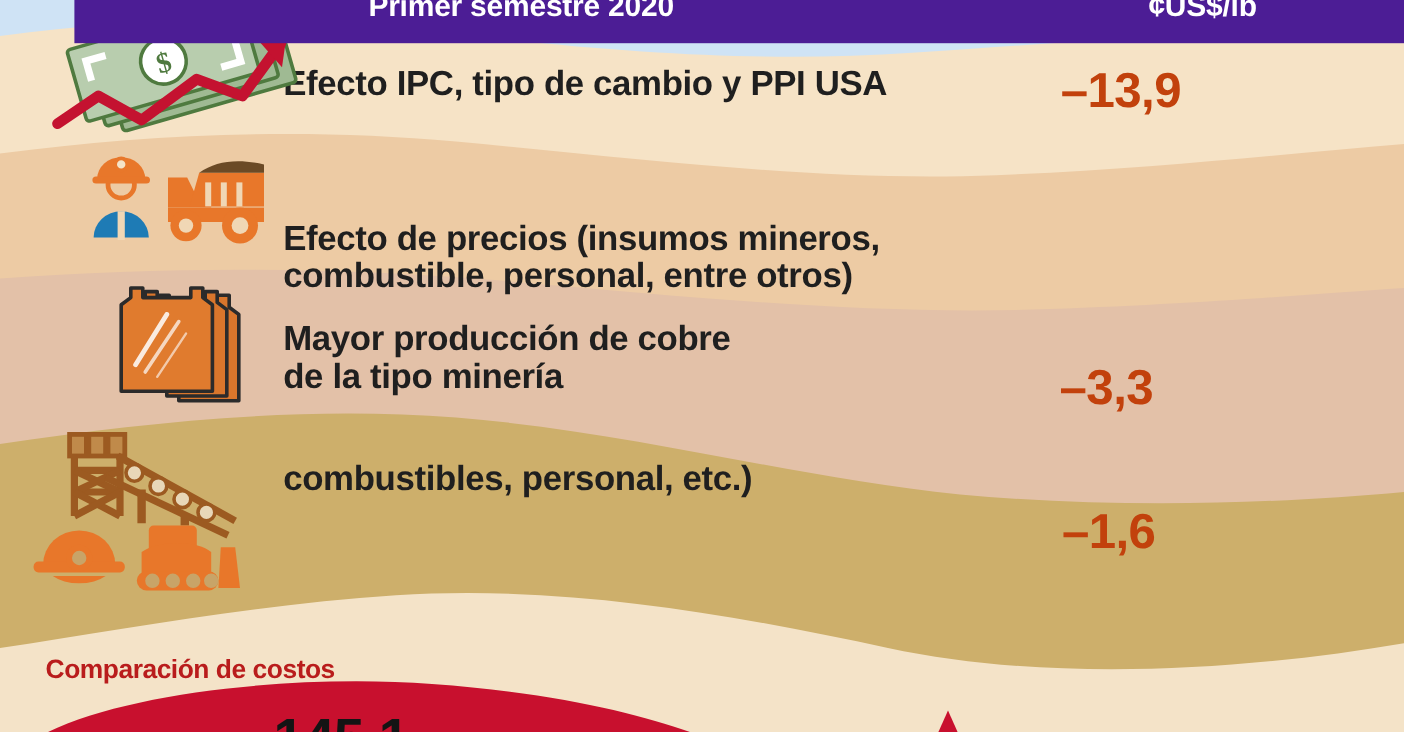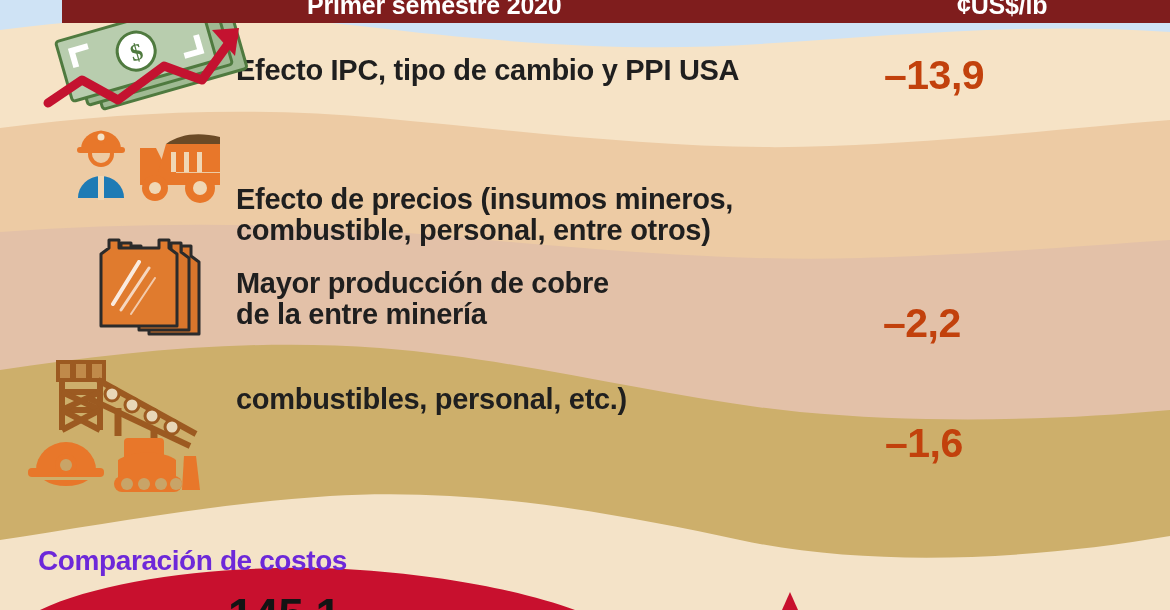--- a/index.html
+++ b/index.html
@@ -5,22 +5,22 @@
   html,body{margin:0;padding:0;}
   body{
     width:1170px;height:610px;overflow:hidden;
     font-family:"Liberation Sans", sans-serif;
     background:#f4e3c8;
   }
   #stage{position:relative;width:1170px;height:610px;overflow:hidden;}
   #bg{position:absolute;inset:0;width:1170px;height:610px;}
   
   .header-bar{
-    position:absolute;left:62px;top:0;width:1108px;height:23px;
-    background:#7f1d1d;z-index:6;
+    position:absolute;left:62px;top:0;width:1108px;height:36px;
+    background:#4c1d95;z-index:6;
   }
   .header-title{
     position:absolute;left:245px;top:-9px;
     color:#ffffff;font-weight:bold;font-size:25px;letter-spacing:-.2px;
     white-space:nowrap;
   }
   .header-unit{
     position:absolute;left:895px;top:-9px;
     color:#ffffff;font-weight:bold;font-size:25px;letter-spacing:-.2px;
     white-space:nowrap;
@@ -33,21 +33,21 @@
   .row-value{
     position:absolute;
     color:#c2410c;font-weight:bold;font-size:41px;letter-spacing:-.5px;
     white-space:nowrap;
   }
   .row-icon{position:absolute;z-index:5;}
 
   
   .compare-title{
     position:absolute;left:38px;top:545px;z-index:7;
-    color:#6d28d9;font-weight:bold;font-size:28px;letter-spacing:-.4px;
+    color:#b91c1c;font-weight:bold;font-size:22px;letter-spacing:-.4px;
     white-space:nowrap;
   }
   .compare-value{
     position:absolute;left:228px;top:588px;z-index:7;
     color:#141414;font-weight:bold;font-size:46px;letter-spacing:-.5px;
     white-space:nowrap;
   }
 </style>
 </head>
 <body>
@@ -131,23 +131,23 @@
       <path d="M36,18 L36,8 L46,8 L46,16 L86,16 L86,8 L96,8 L96,18 L104,24 L104,96 L54,96 L54,24 Z" fill="#d9762c" stroke="#2b2b2b" stroke-width="3" stroke-linejoin="round"></path>
       <path d="M26,14 L26,5 L36,5 L36,13 L76,13 L76,5 L86,5 L86,14 L94,20 L94,92 L44,92 L44,20 Z" fill="#d9762c" stroke="#2b2b2b" stroke-width="3" stroke-linejoin="round"></path>
       <path d="M14,10 L14,2 L24,2 L24,10 L64,10 L64,2 L74,2 L74,10 L82,16 L82,88 L6,88 L6,16 Z" fill="#e07b2e" stroke="#2b2b2b" stroke-width="3" stroke-linejoin="round"></path>
       <path d="M44,24 L18,66" stroke="#ffffff" stroke-width="4" stroke-linecap="round" opacity=".85"></path>
       <path d="M54,30 L26,72" stroke="#ffffff" stroke-width="3" stroke-linecap="round" opacity=".7"></path>
       <path d="M60,40 L36,76" stroke="#ffffff" stroke-width="2" stroke-linecap="round" opacity=".6"></path>
     </svg>
   </div>
   <div class="row-label" style="left:236px;top:268px;">
     <div>Mayor producción de cobre</div>
-    <div>de la entre minería</div>
-  </div>
-  <div class="row-value" style="left:883px;top:300px;">–2,2</div>
+    <div>de la tipo minería</div>
+  </div>
+  <div class="row-value" style="left:883px;top:300px;">–3,3</div>
 
   <div class="row-icon" style="left:14px;top:358px;">
     <svg width="205" height="142" viewBox="0 0 205 142">
 
       <g stroke="#9c5a21" stroke-width="6" fill="none">
         <rect x="44" y="4" width="46" height="18" fill="#c08a4a" stroke="#9c5a21" stroke-width="4"></rect>
         <line x1="59" y1="4" x2="59" y2="22"></line>
           <line x1="75" y1="4" x2="75" y2="22"></line>
         <line x1="48" y1="22" x2="48" y2="72"></line>
           <line x1="86" y1="22" x2="86" y2="72"></line>

